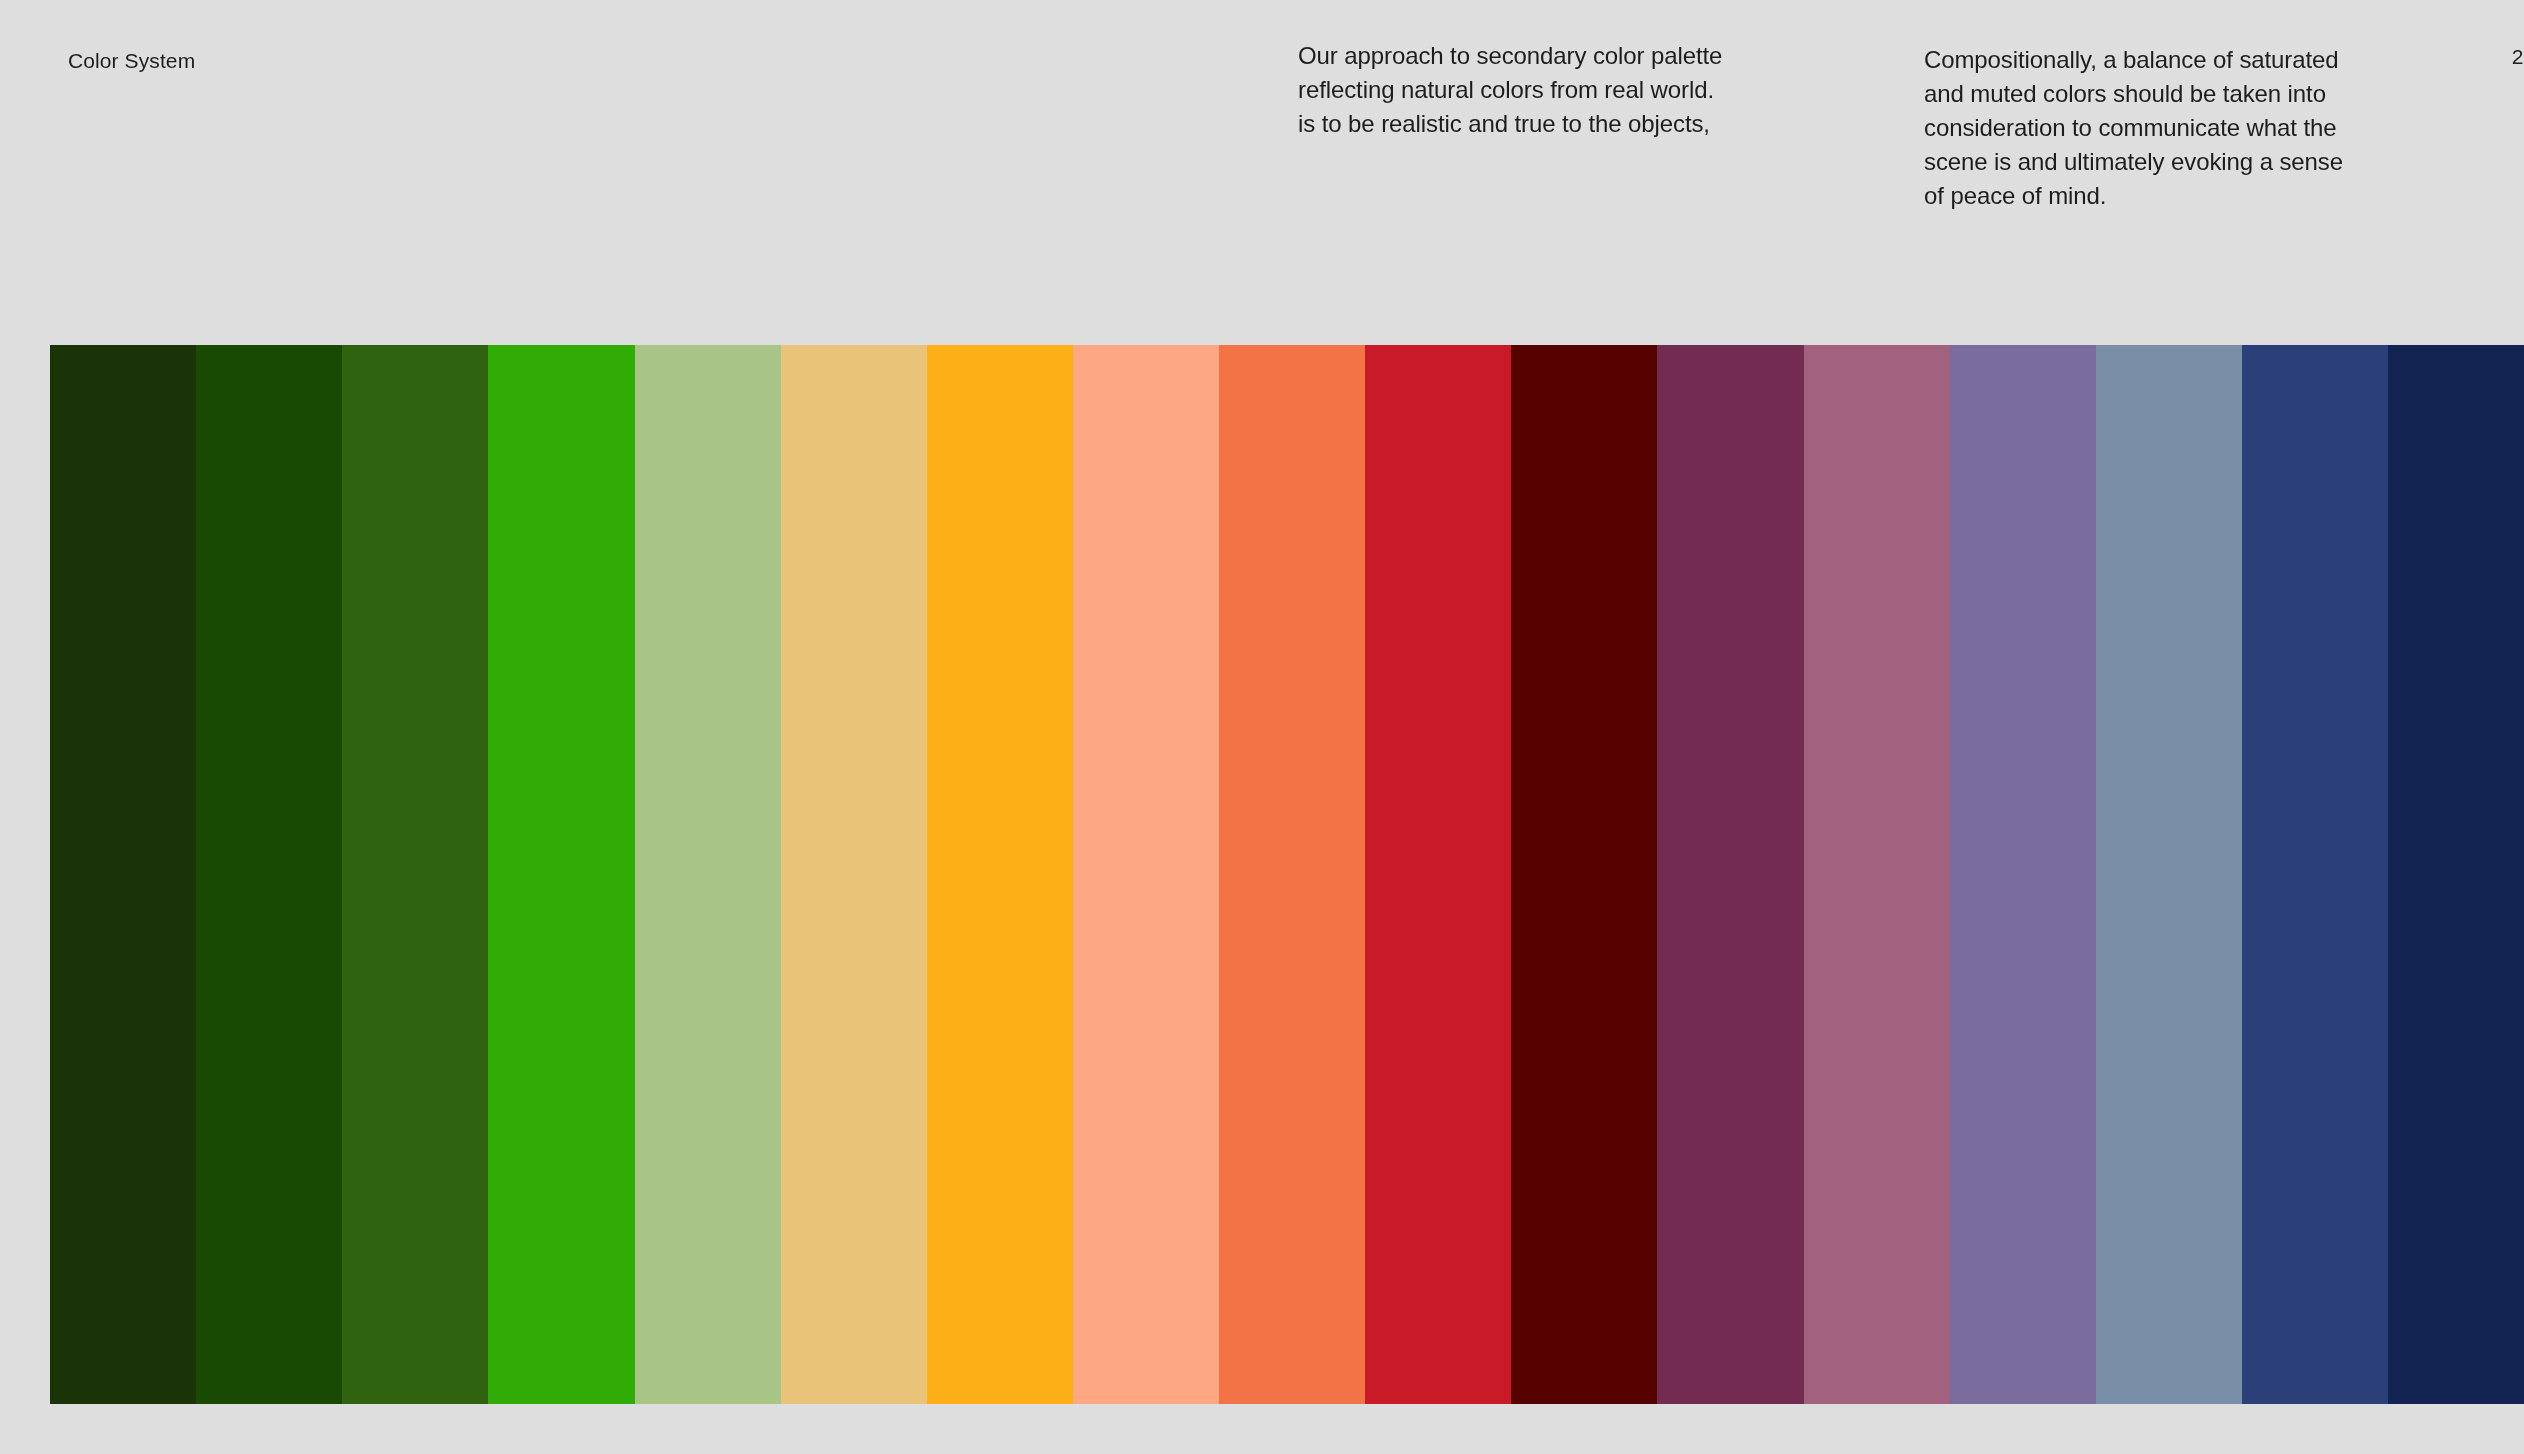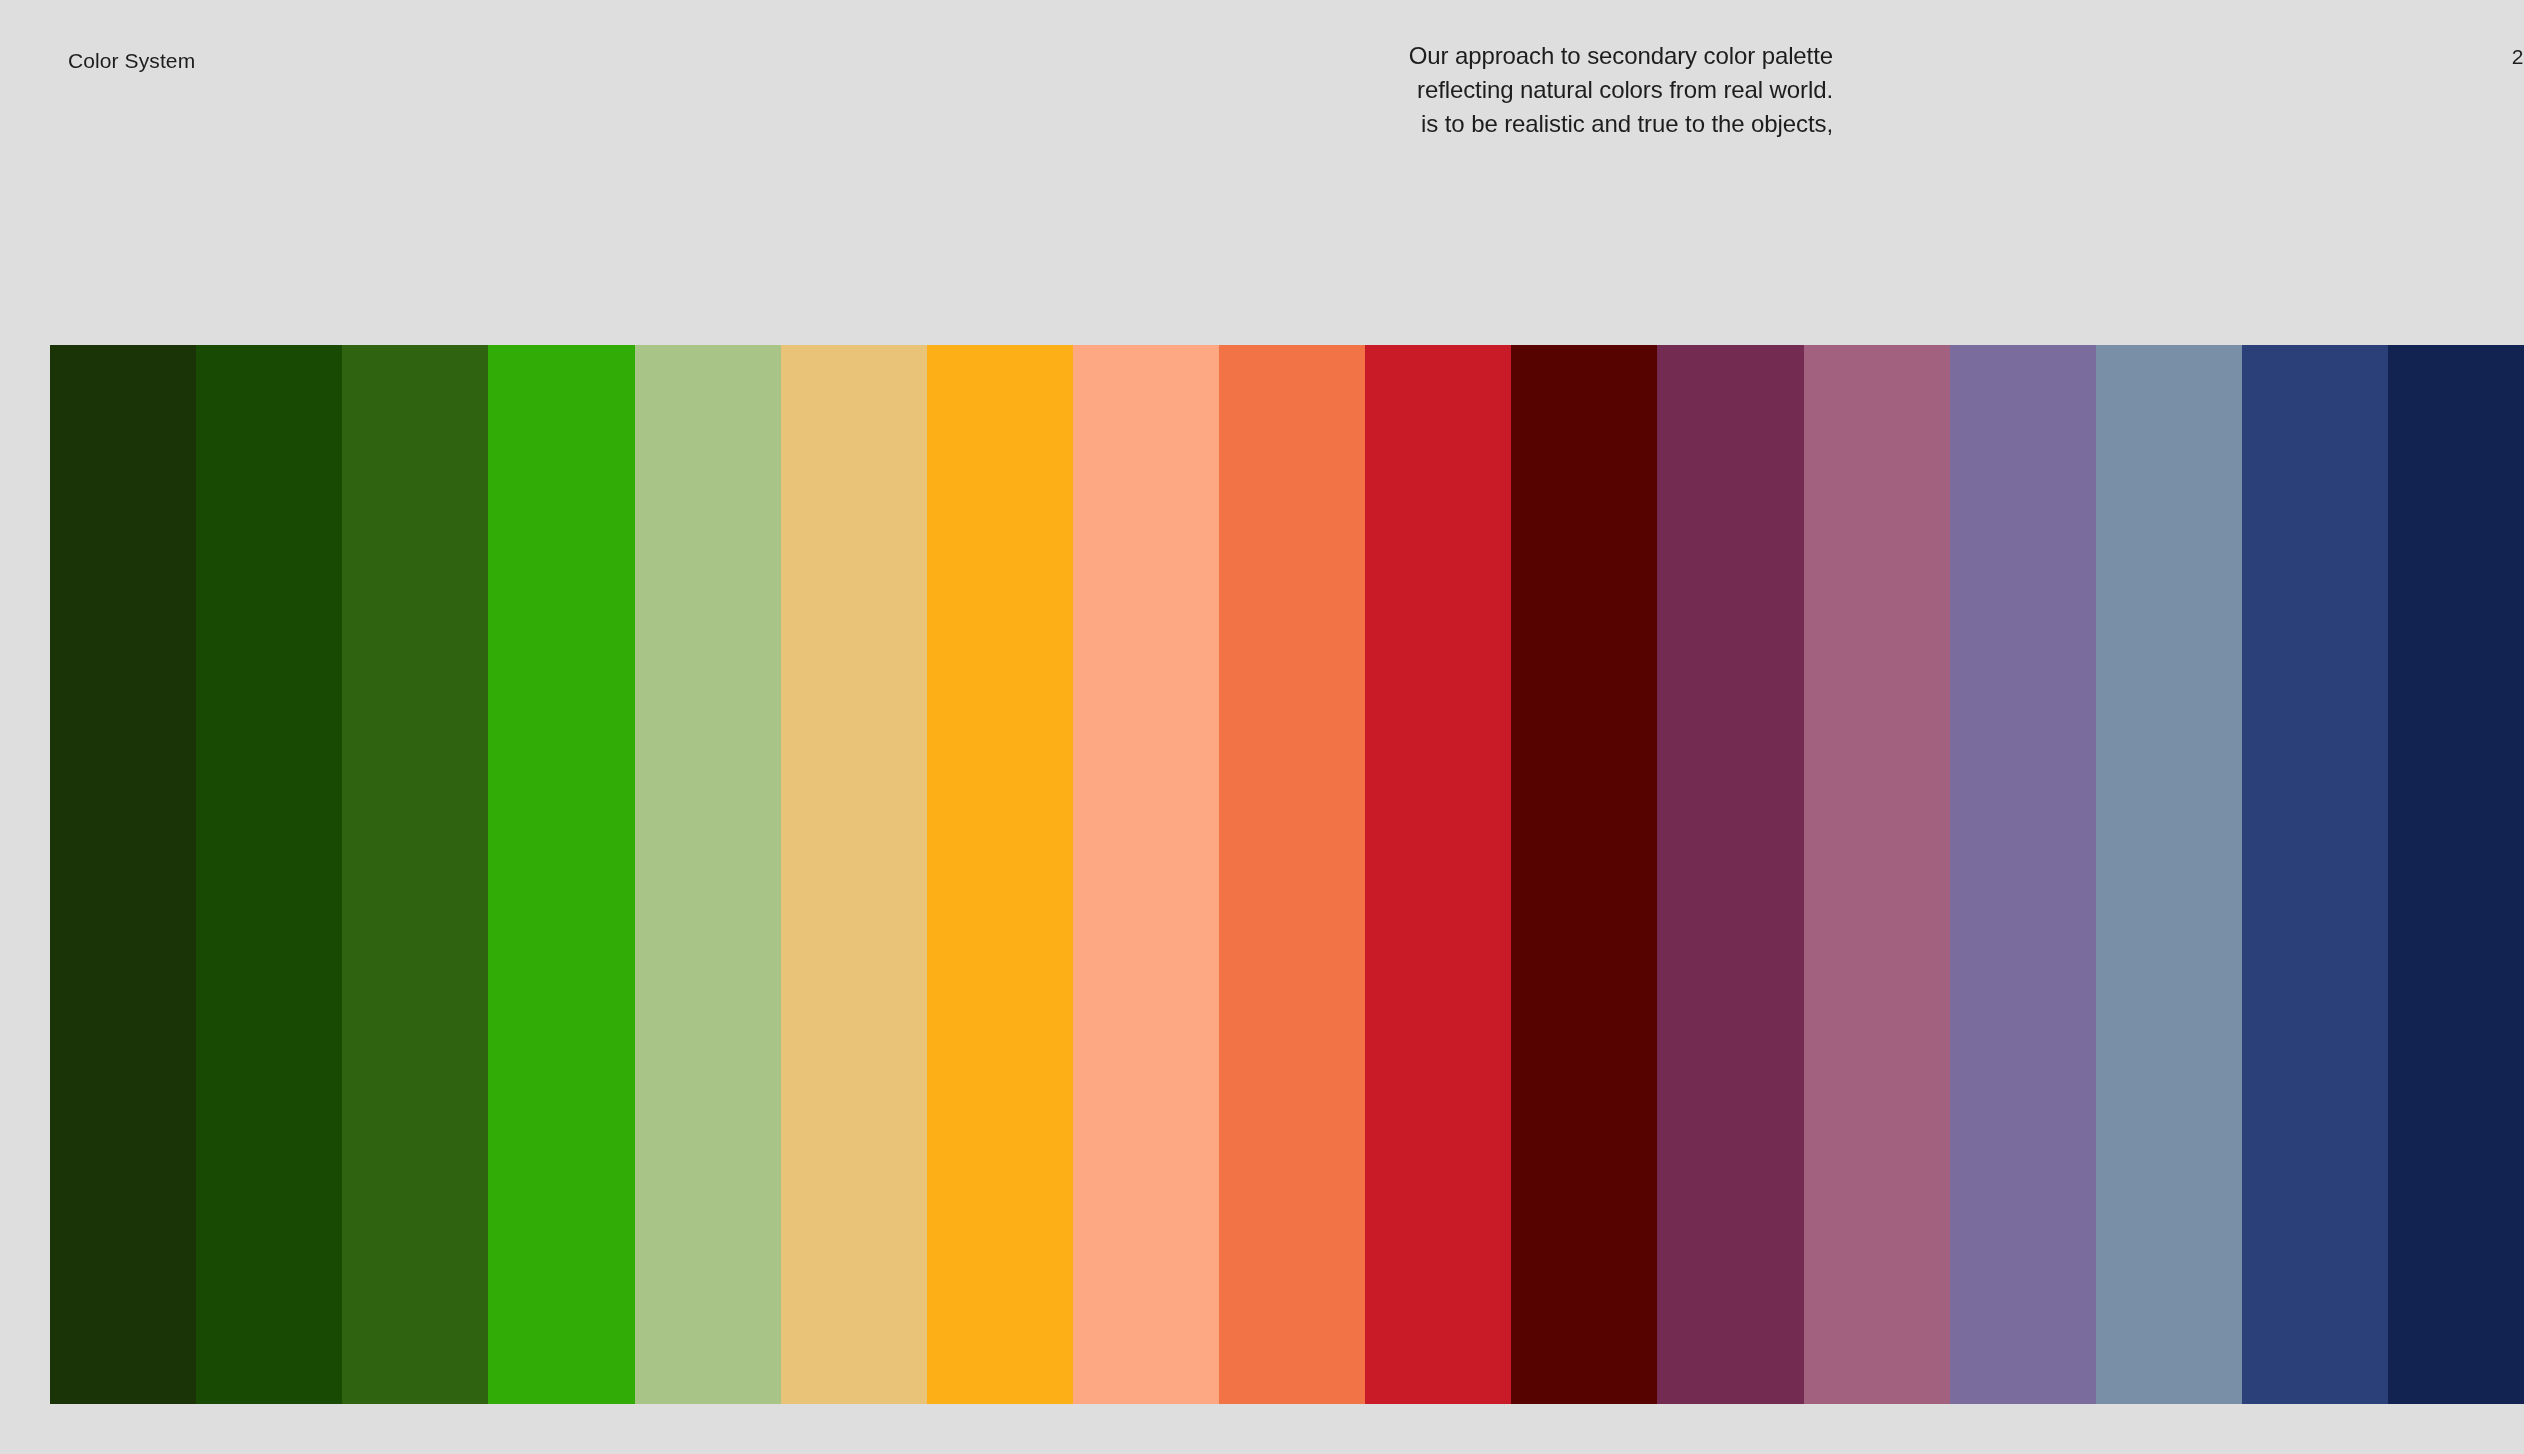--- a/index.html
+++ b/index.html
@@ -42,21 +42,20 @@
     color: #1d1d1d;
     white-space: nowrap;
   }
 
   .col-text {
     position: absolute;
     font-size: 24px;
     line-height: 34px;
     color: #1d1d1d;
     letter-spacing: -0.1px;
-    text-align: right;
   }
 
   .col-center {
     left: 1298px;
     top: 39px;
     width: 535px;
   }
 
   .col-right {
     left: 1924px;
@@ -105,20 +104,27 @@
   <div class="header">
 
     <div class="section-label">Color System</div>
 
     <div class="col-text col-center">
       <p>Our approach to secondary color palette</p>
       <p>reflecting natural colors from real world.</p>
       <p>is to be realistic and true to the objects,</p>
     </div>
 
+    <div class="col-text col-right">
+      <p>Compositionally, a balance of saturated</p>
+      <p>and muted colors should be taken into</p>
+      <p>consideration to communicate what the</p>
+      <p>scene is and ultimately evoking a sense</p>
+      <p>of peace of mind.</p>
+    </div>
 
     <div class="page-number">29</div>
 
   </div>
 
   <div class="palette" id="palette-band">
       <div class="swatch" style="background: rgb(27, 52, 7);"></div>
       <div class="swatch" style="background: rgb(24, 74, 4);"></div>
       <div class="swatch" style="background: rgb(47, 99, 16);"></div>
       <div class="swatch" style="background: rgb(49, 171, 5);"></div>

